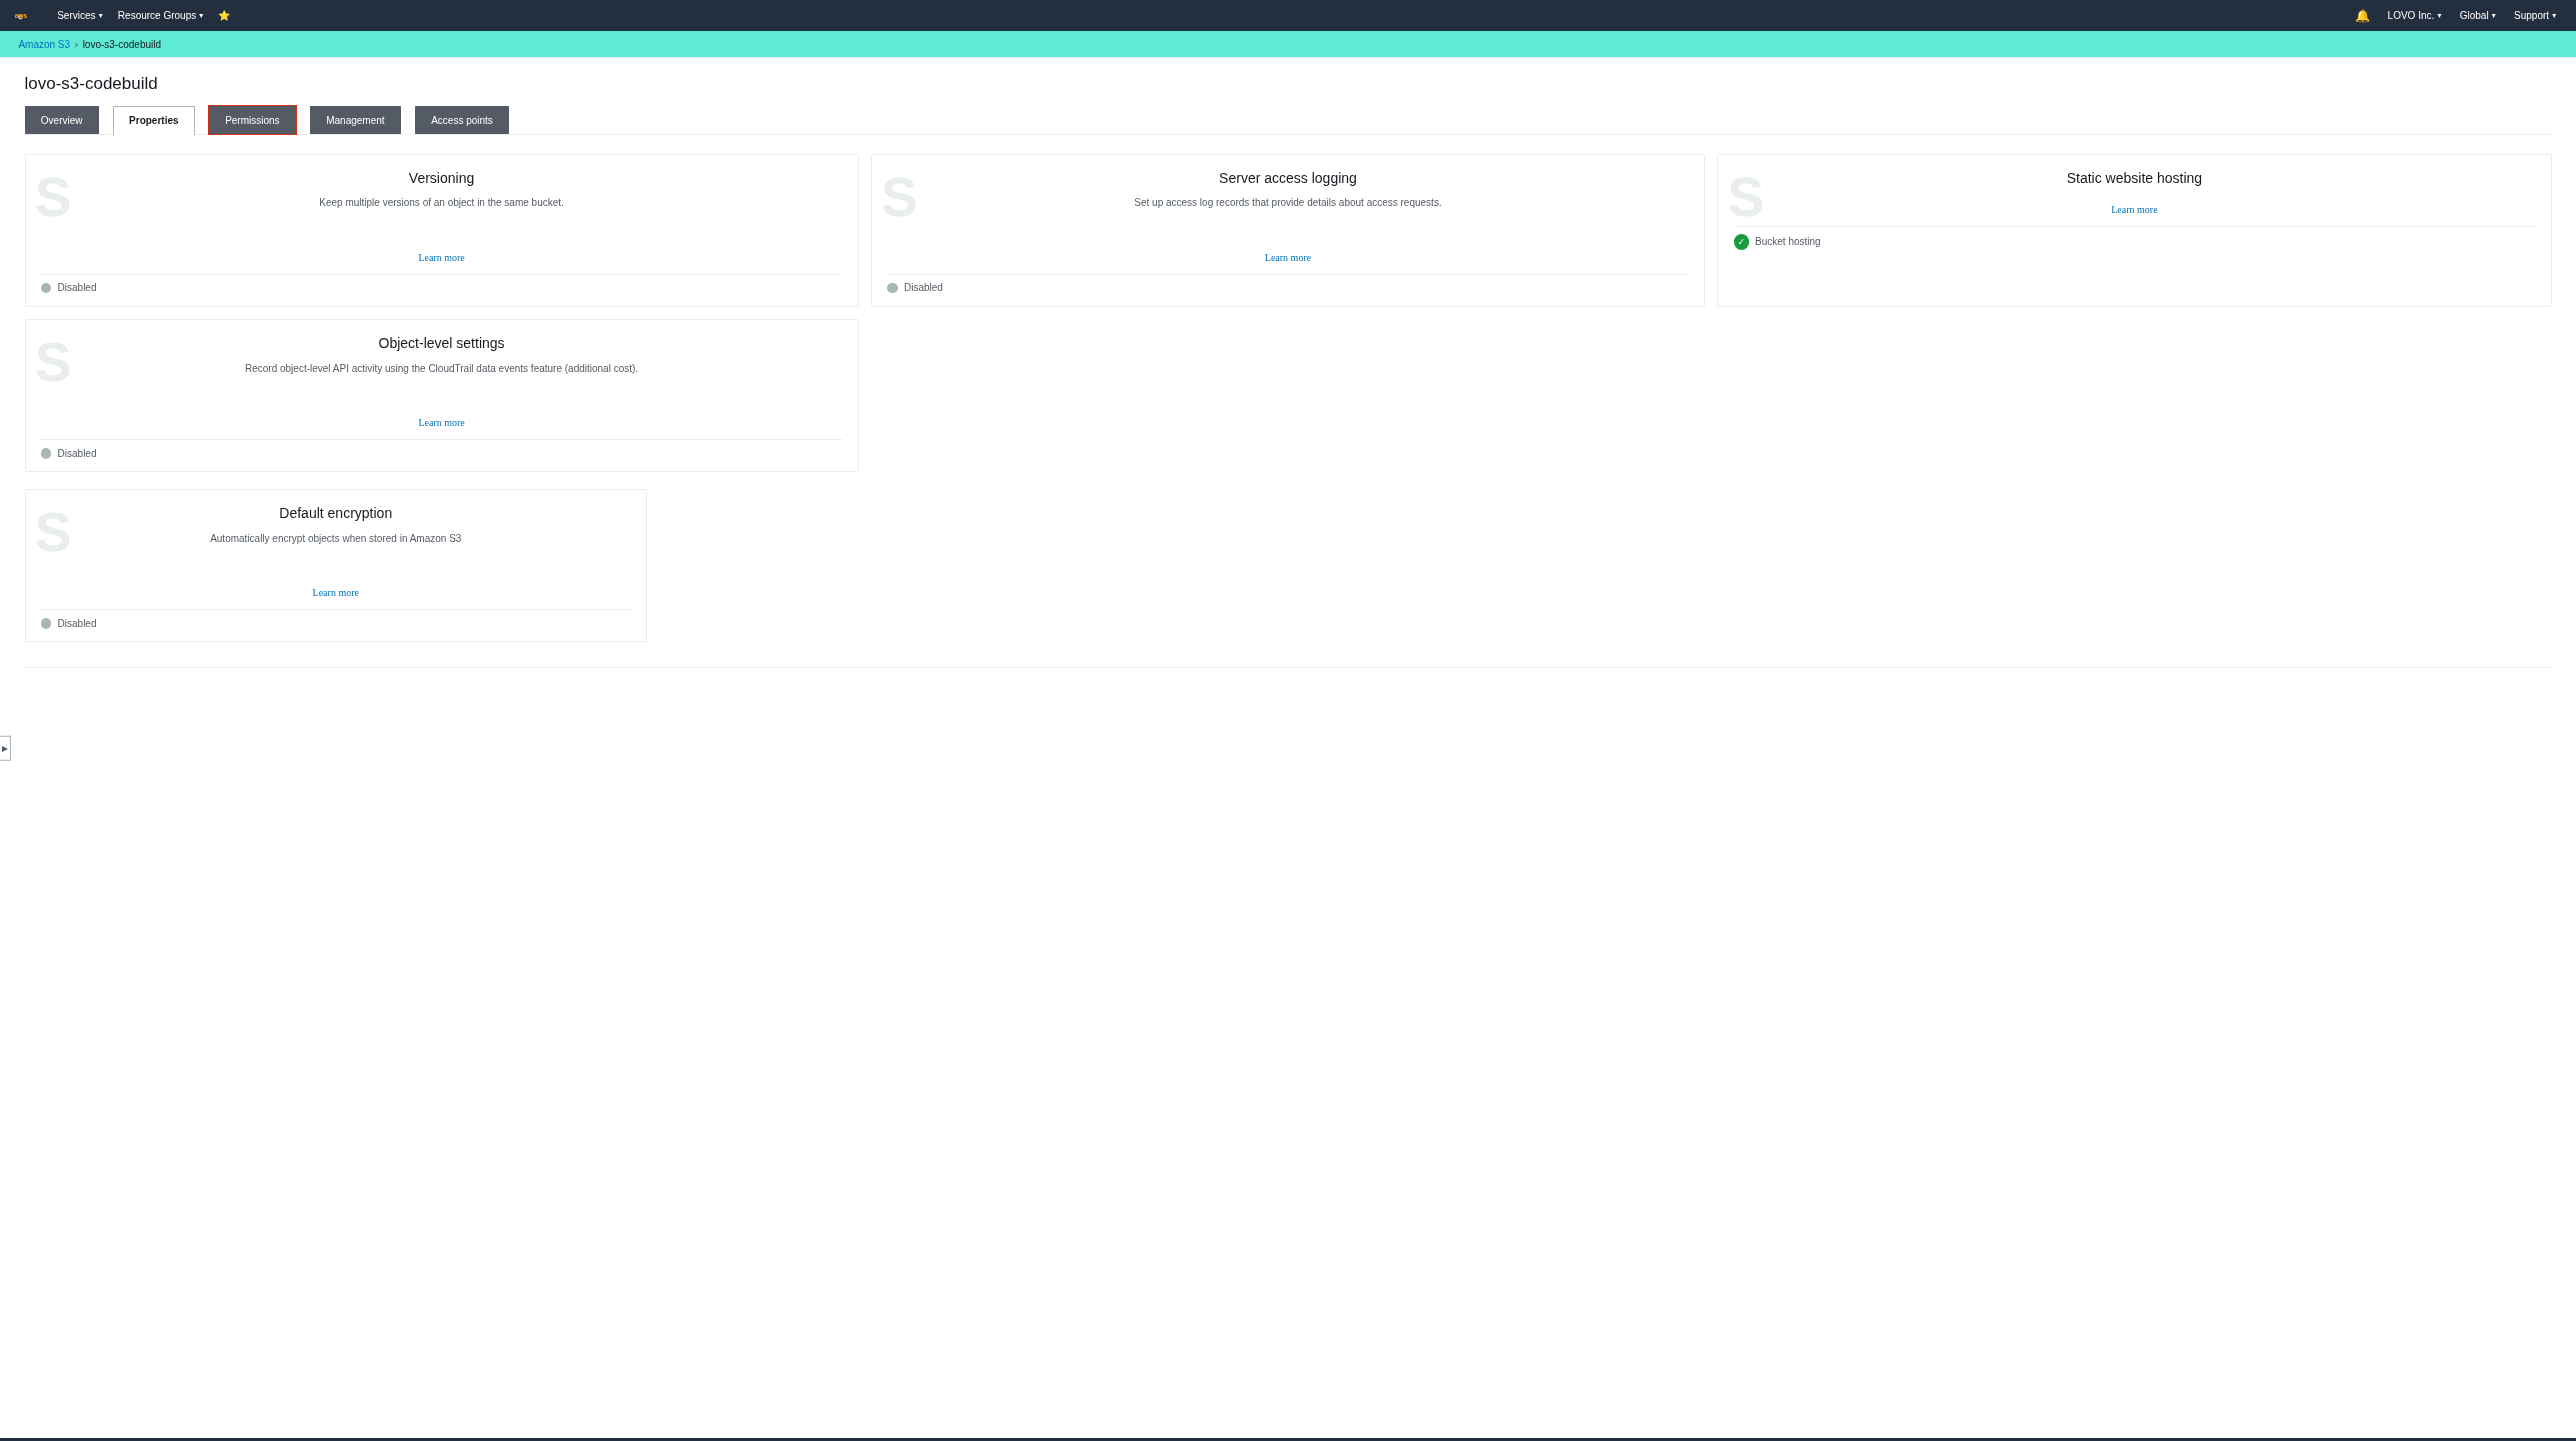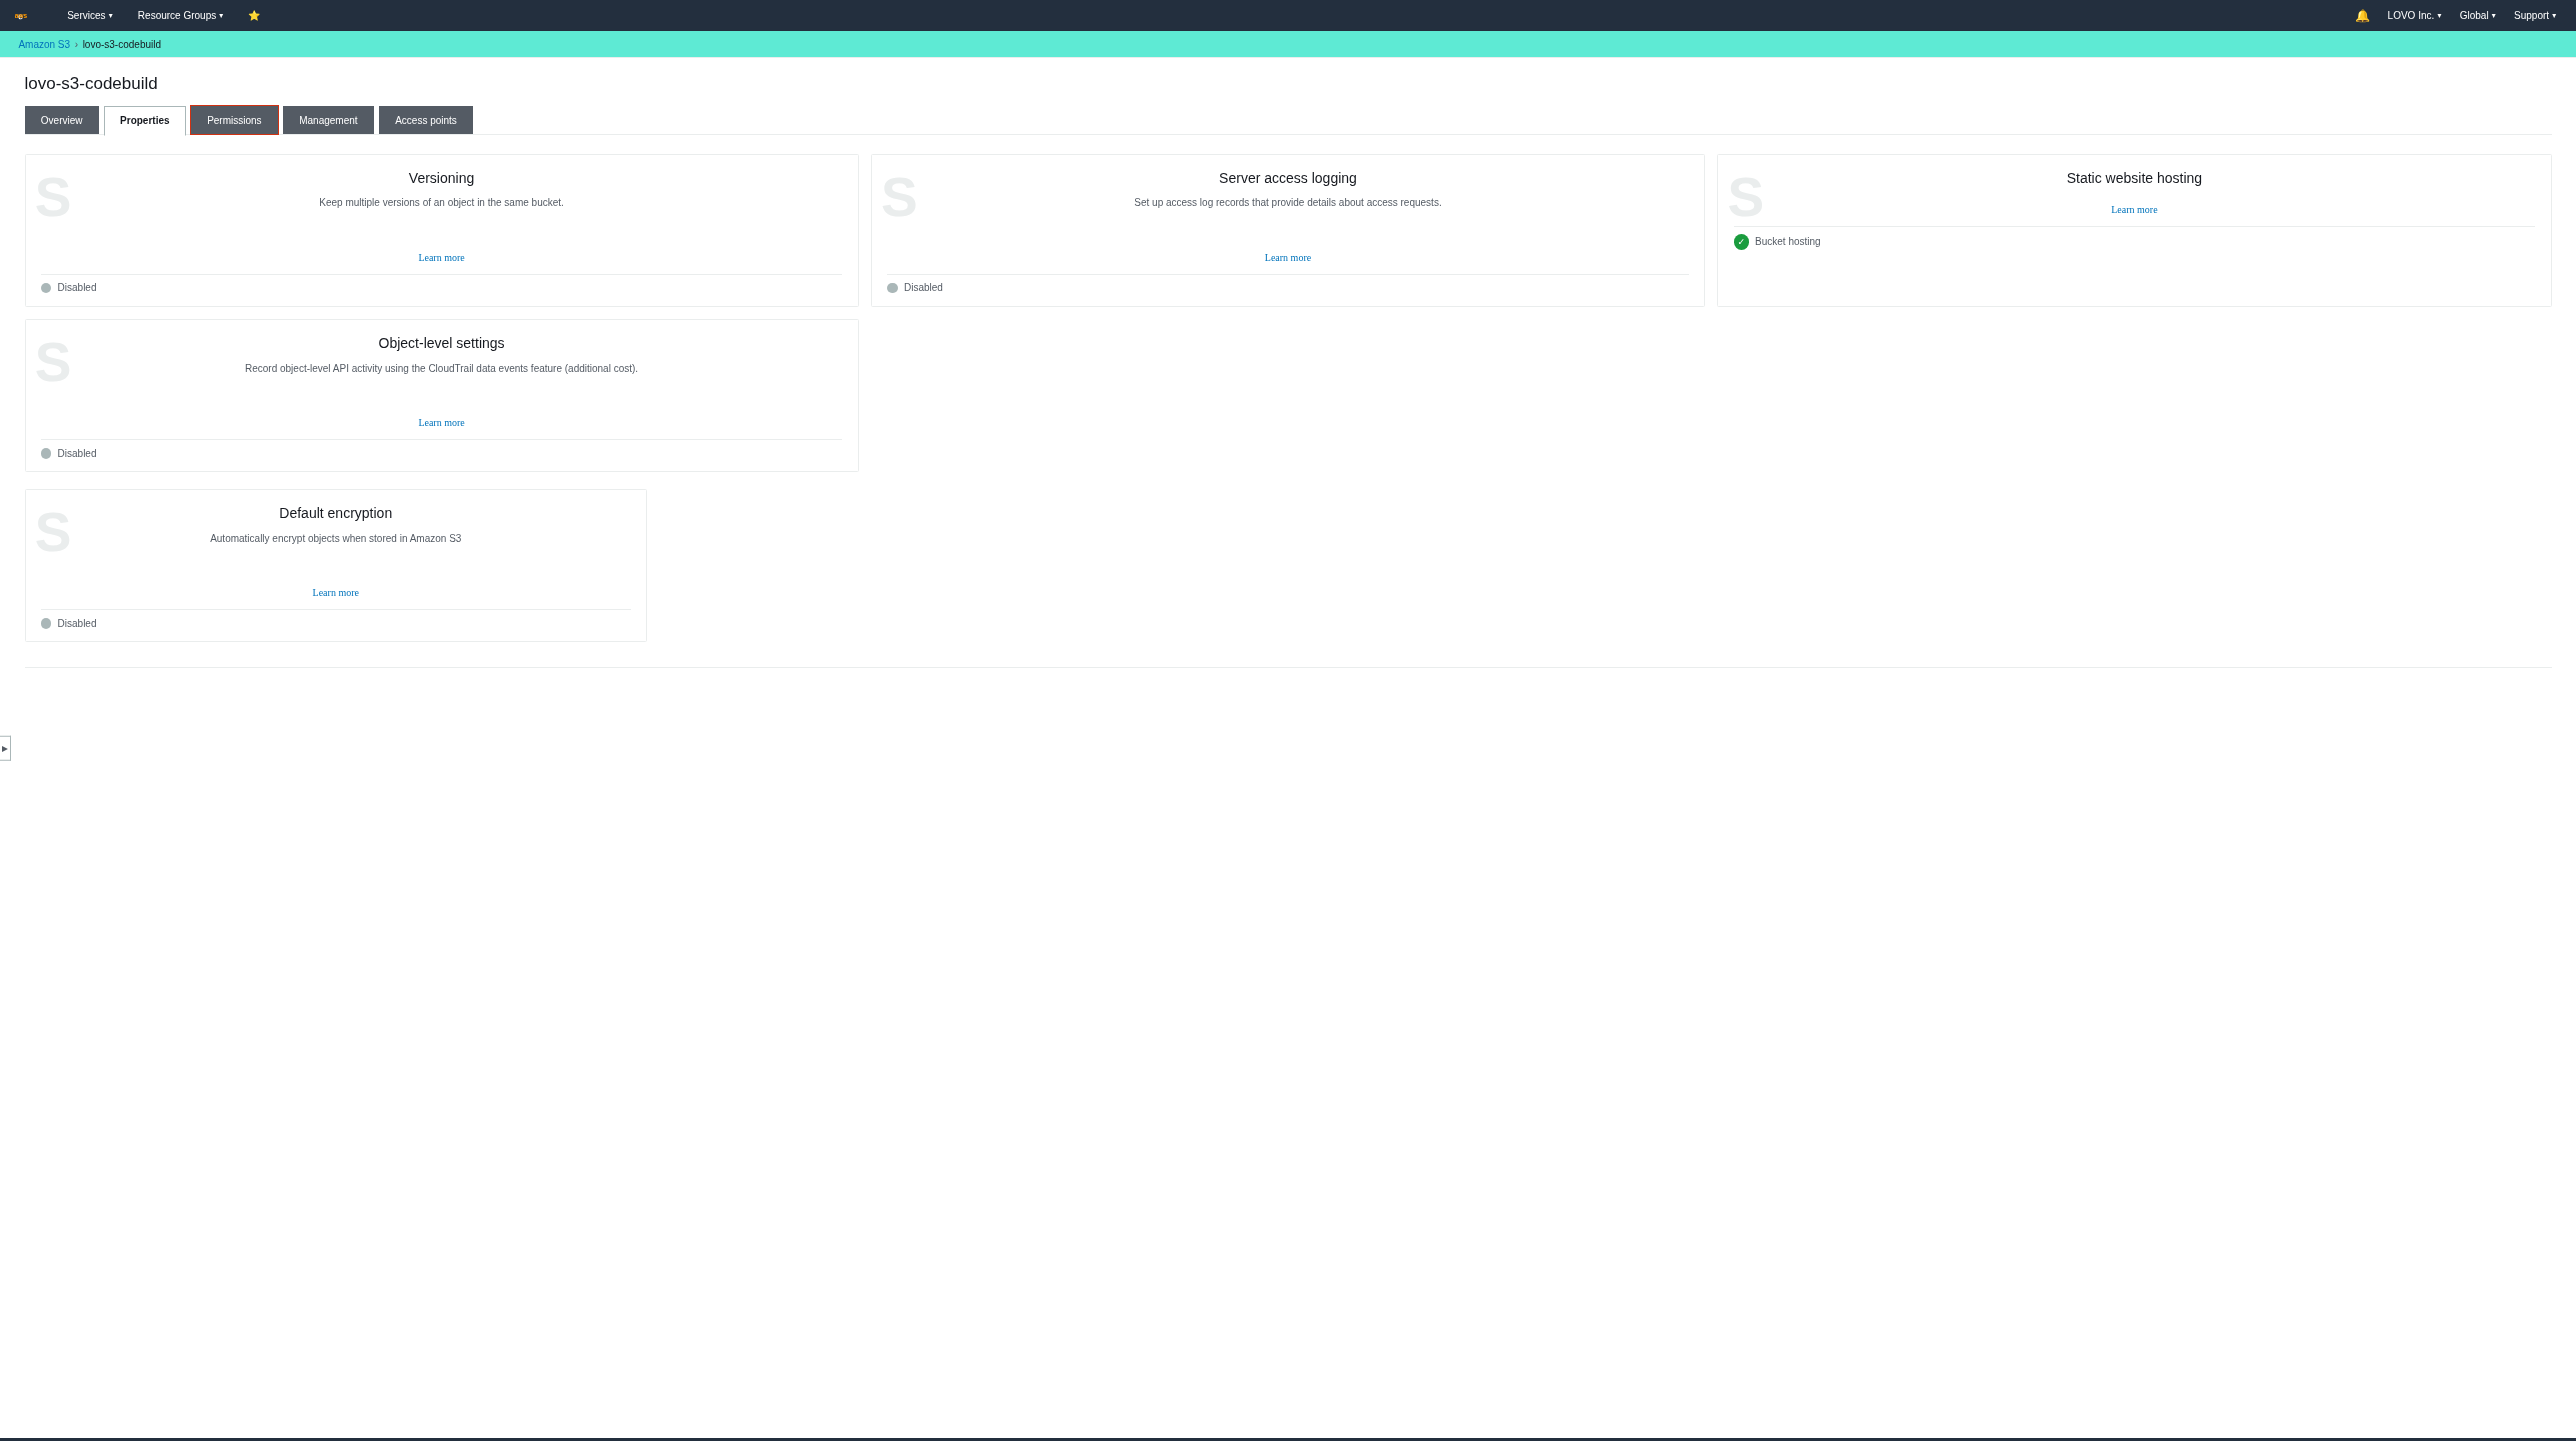--- a/index.html
+++ b/index.html
@@ -4,21 +4,21 @@
   <style>
     * { box-sizing: border-box; margin: 0; padding: 0; }
     body { font-family: "Amazon Ember", Arial, sans-serif; font-size: 10.7px; background: #f2f3f3; color: #16191f; }
 
     
     .navbar {
       background: #232f3e;
       height: 31px;
       display: flex;
       padding: 0 12.3px;
-      gap: 10px;
+      gap: 0;
     }
     .navbar-logo {
       display: flex; align-items: center; margin-right: 9.2px;
     }
     .aws-logo {
       width: 28px; height: 18.4px;
     }
     .navbar-item {
       color: #fff;
       font-size: 10px;
@@ -87,21 +87,21 @@
       border-bottom: 1.5px solid #eaeded;
       margin-bottom: 18.4px;
     }
     .tab {
       padding: 7.7px 15.3px;
       font-size: 10px;
       cursor: pointer;
       color: #fff;
       background: #545b64;
       border: 0.8px solid #545b64;
-      margin-right: 5px;
+      margin-right: 14px;
       text-decoration: none;
       display: inline-block;
     }
     .tab.active {
       background: #fff;
       color: #16191f;
       font-weight: 700;
       border: 0.8px solid #aab7b8;
       border-bottom: 1.5px solid #fff;
       margin-bottom: -1.5px;

